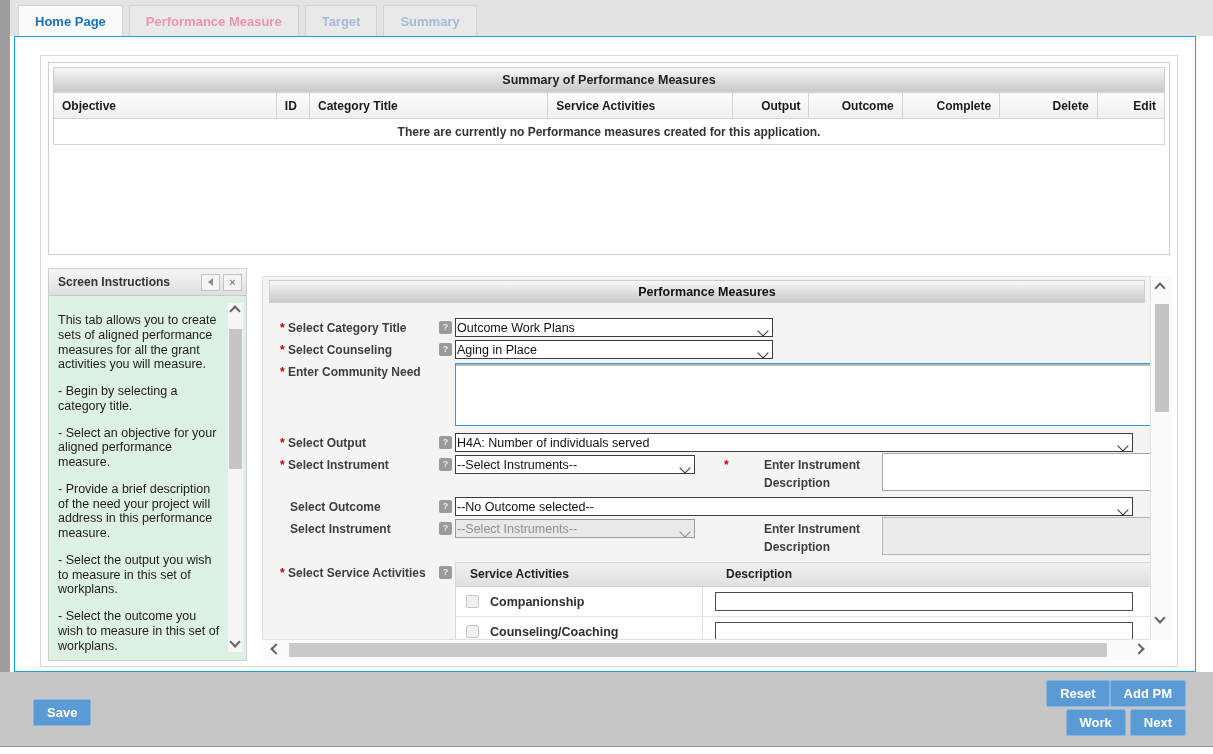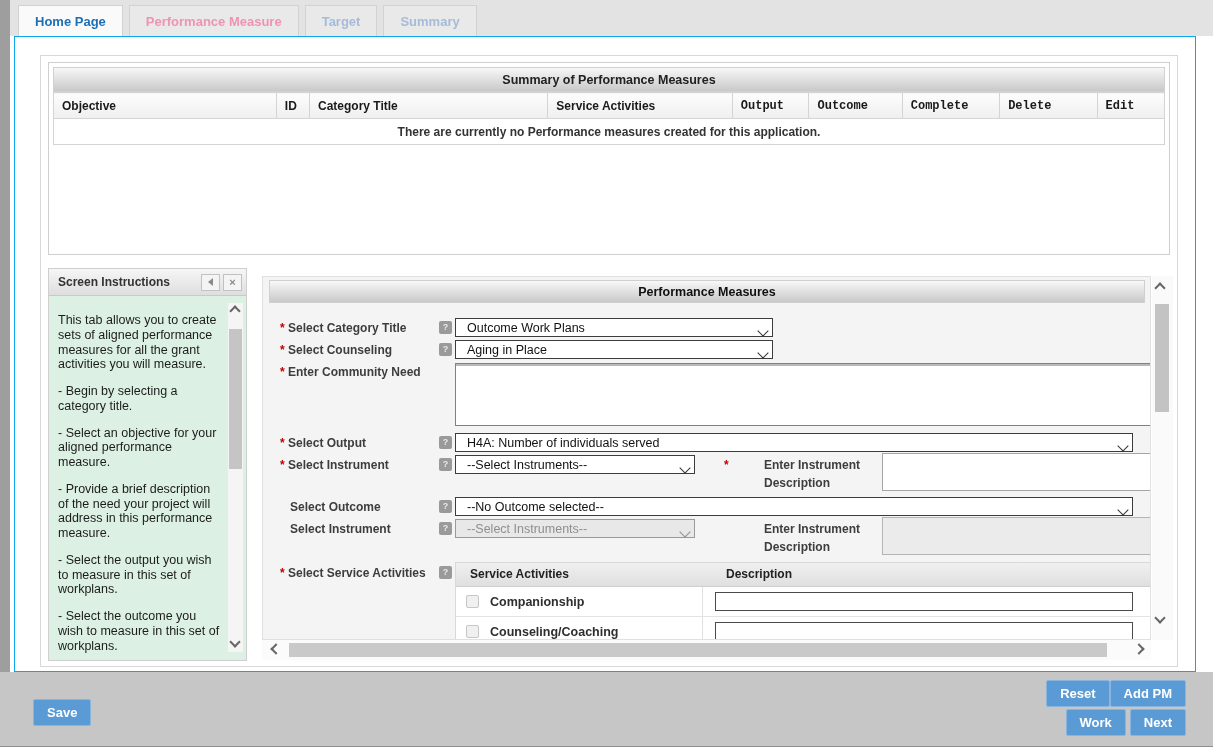--- a/index.html
+++ b/index.html
@@ -26,21 +26,21 @@
   
   #summary-panel { left:7px; top:6px; width:1122px; height:193px; background:#fff;
     border:1px solid #cfcfcf; }
   #summary-title { margin:4px 4px 0 4px; height:25px; line-height:25px; text-align:center;
     font-size:12.5px; font-weight:bold; color:#222;
     background:linear-gradient(#f7f7f7,#c9c9c9); border:1px solid #d0d0d0; }
   #summary-table { margin:0 4px; width:1112px; border-collapse:collapse; }
   #summary-table th { height:26px; font-size:12px; font-weight:bold; color:#1a1a1a;
     background:linear-gradient(#fdfdfd,#efefef); border:1px solid #d4d4d4;
     padding:0 8px; text-align:left; }
-  #summary-table th.c { text-align:left;font-family:Liberation Mono, monospace; }
+  #summary-table th.c { text-align:right; }
   #summary-table td.empty { height:26px; text-align:center; font-size:12px;
     font-weight:bold; color:#333; border:1px solid #d4d4d4; background:#fff; }
 
   
   #instructions-panel { left:7px; top:212px; width:199px; height:393px;
     border:1px solid #cfcfcf; background:#dcf1e3; }
   #instructions-header { height:27px; background:linear-gradient(#f6f6f6,#dedede);
     border-bottom:1px solid #c9c9c9; display:flex; align-items:center; padding:0 4px 0 9px; }
   #instructions-title { flex:1; font-size:12px; font-weight:bold; color:#333; }
   .mini-btn { width:19px; height:17px; background:#f4f4f4; border:1px solid #c2c2c2;
@@ -70,21 +70,21 @@
     background:#f4f4f4; overflow:hidden; border:1px solid #e0e0e0; }
   #form-title { position:absolute; left:6px; top:3px; width:876px; height:23px;
     line-height:23px; text-align:center; font-size:12.5px; font-weight:bold; color:#111;
     background:linear-gradient(#f8f8f8,#c9c9c9); border:1px solid #cfcfcf; }
 
   .req { color:#c00000; font-weight:bold; font-size:12px; }
   .flabel { position:absolute; font-size:12px; font-weight:bold; color:#3d3d3d; white-space:nowrap; }
   .help { position:absolute; width:13px; height:13px; background:#9a9a9a; border-radius:2px;
     color:#e8e8e8; font-size:9px; font-weight:bold; text-align:center; line-height:13px; cursor:pointer; }
   .sel { position:absolute; height:19px; background:#fff; border:1px solid #3c3c3c;
-    display:flex; align-items:center; font-size:12.5px; color:#111; padding:0 20px 0 11px; cursor:pointer; }
+    display:flex; align-items:center; font-size:12.5px; color:#111; padding:0 20px 0 1px; cursor:pointer; }
   .sel .chev-wrap { position:absolute; right:5px; top:5px; }
   .sel.disabled { background:#e8e8e8; color:#8f8f8f; border-color:#9a9a9a; }
   .sel.disabled .chev { border-color:#8f8f8f; }
   .ta { position:absolute; background:#fff; border:1px solid #a5a5a5; resize:none;
     font-family:"Liberation Sans", sans-serif; font-size:12px; }
   .ta.blue { border:1px solid #2e9bd6; box-shadow:inset 0 2px 0 #b9b9b9; }
   .ta.disabled { background:#ebebeb; border-color:#b5b5b5; }
 
   
   #sa-table { position:absolute; left:192px; top:285px; width:699px; height:79px; background:#fff;

